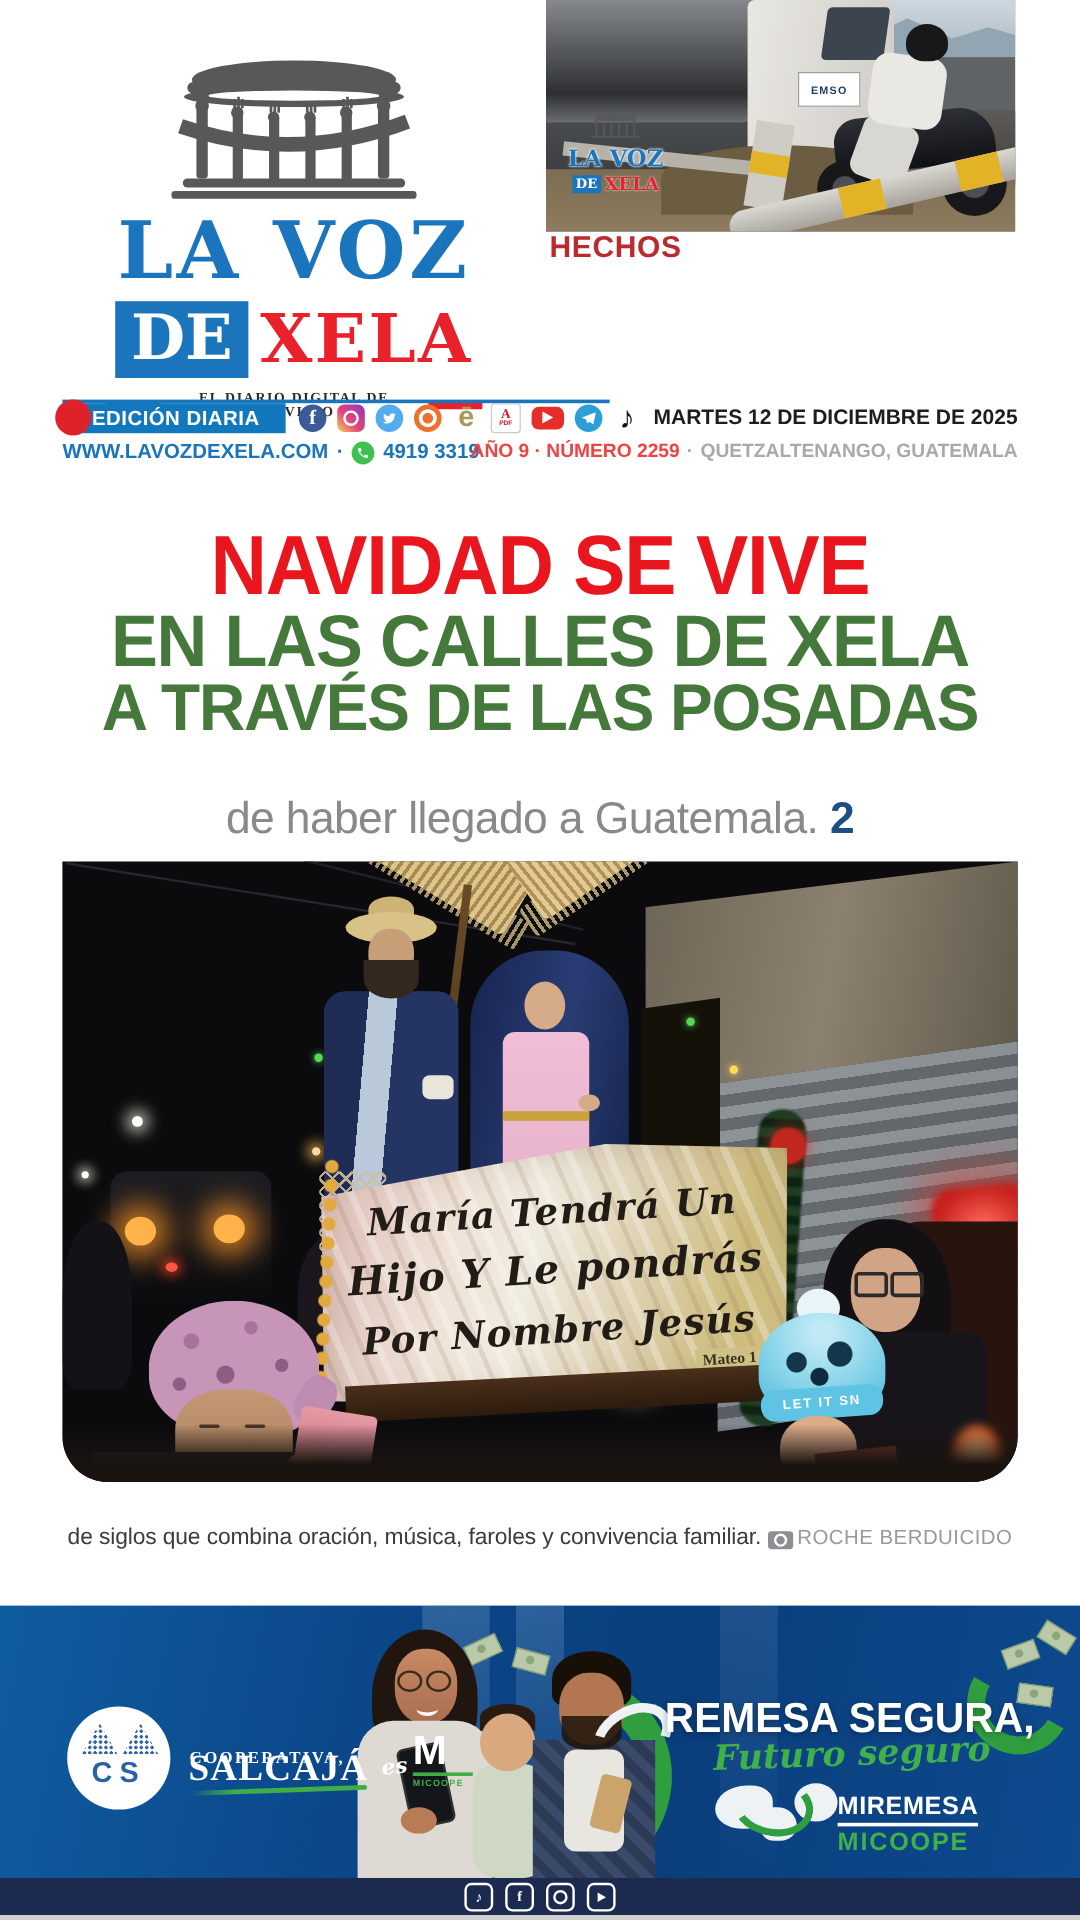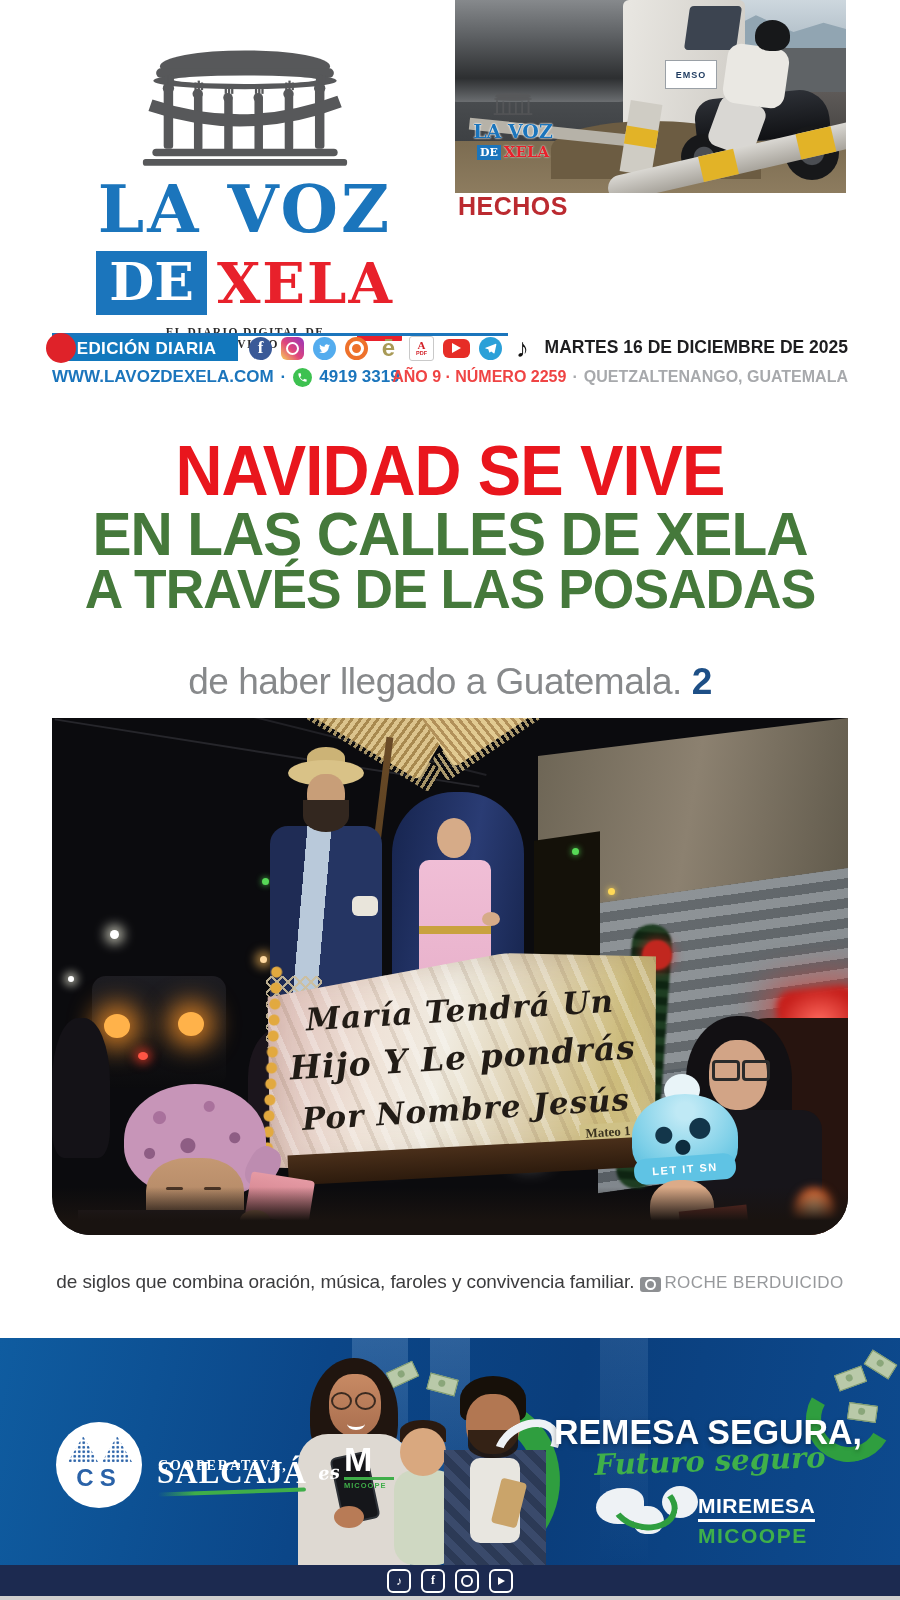--- a/index.html
+++ b/index.html
@@ -468,21 +468,21 @@
     <span class="sic yt">
         <span class="tri"></span>
       </span>
     <span class="sic tg">
       <svg width="13" height="13" viewBox="0 0 24 24" fill="#fff">
           <path d="M21.9 3.4 2.9 10.7c-1 .4-1 1 .2 1.3l4.8 1.5 1.8 5.6c.2.6.5.8 1 .4l2.6-2.1 5 3.7c.6.3 1 .1 1.2-.6l3.3-15.5c.2-.9-.3-1.3-.9-1.6z"></path>
         </svg>
     </span>
     <span class="sic tk">♪</span>
   </div>
-  <div class="date-txt">MARTES 16 DE DICIEMBRE DE 2025</div>
+  <div class="date-txt">MARTES 12 DE DICIEMBRE DE 2025</div>
 
   <div class="site-row">
     <span>WWW.LAVOZDEXELA.COM</span>
     <span>·</span>
     <span class="wa">
       <svg width="11" height="11" viewBox="0 0 24 24" fill="#fff">
           <path d="M6.6 10.8c1.4 2.8 3.8 5.1 6.6 6.6l2.2-2.2c.3-.3.7-.4 1-.2 1.1.4 2.3.6 3.6.6.6 0 1 .4 1 1V20c0 .6-.4 1-1 1C10.8 21 3 13.2 3 3.9c0-.6.4-1 1-1h3.5c.6 0 1 .4 1 1 0 1.2.2 2.4.6 3.6.1.3 0 .7-.2 1l-2.3 2.3z"></path>
         </svg>
     </span>
     <span>4919 3319</span>

